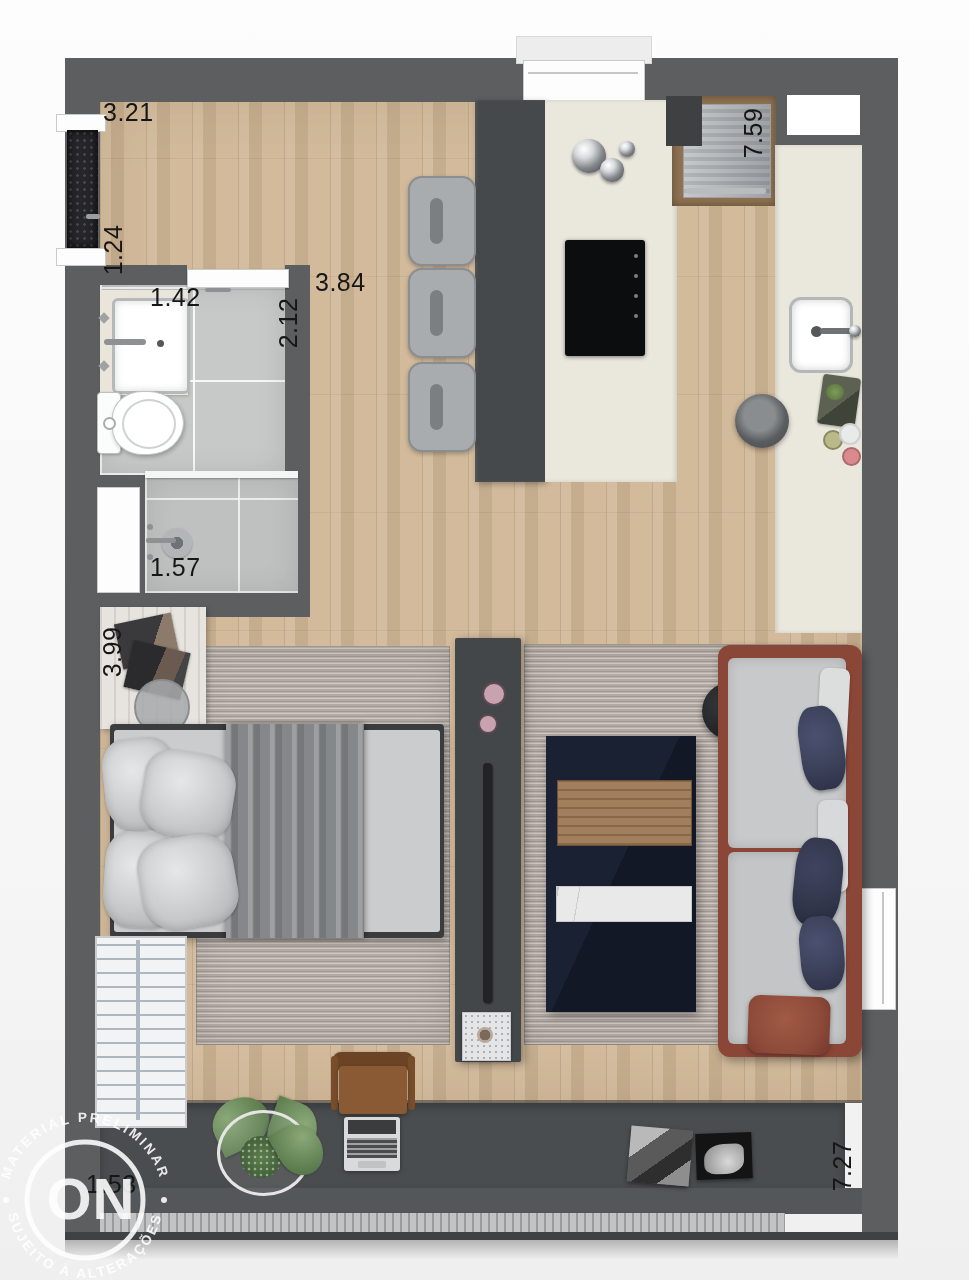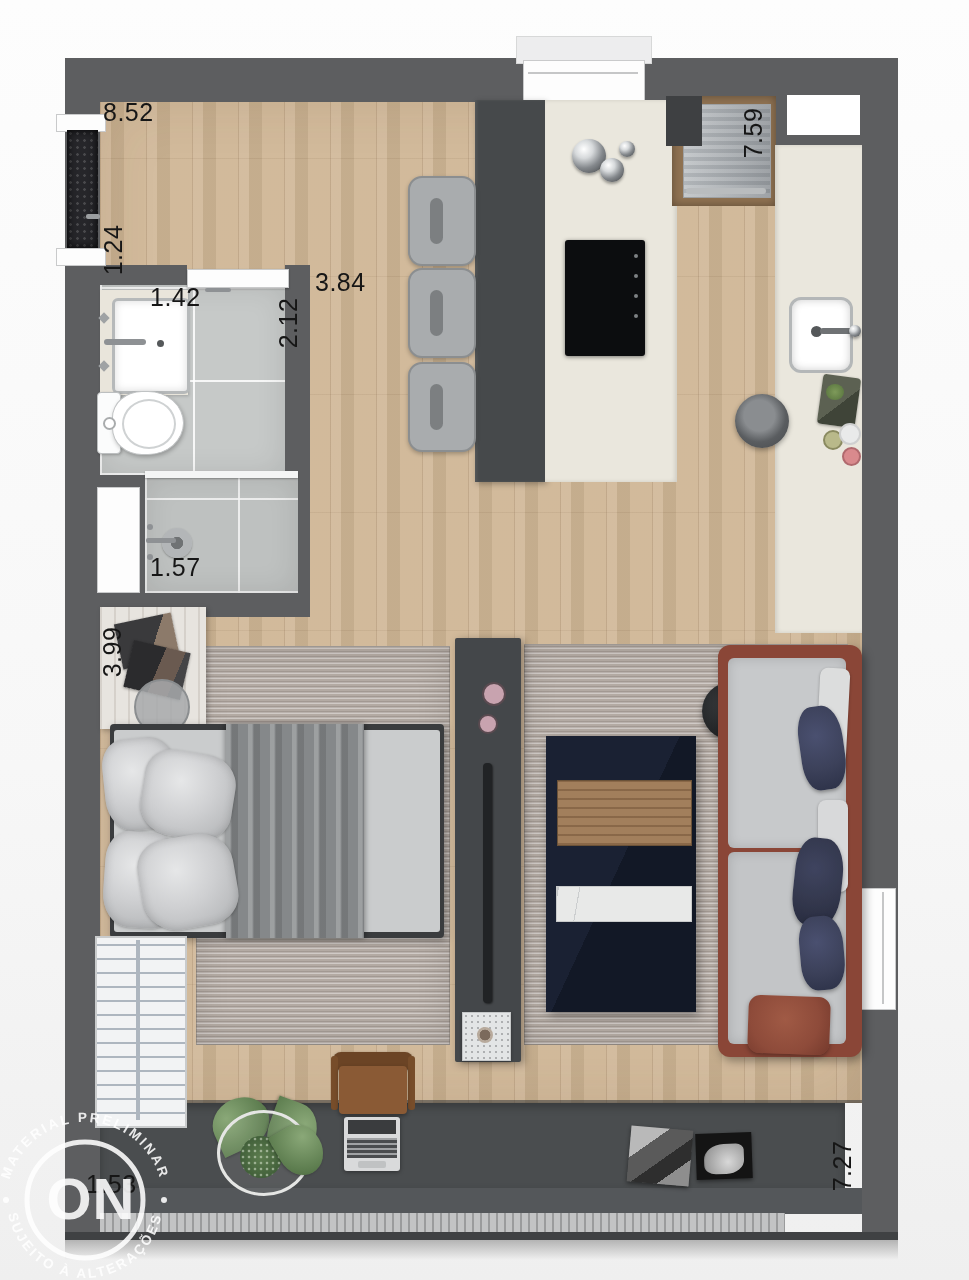--- a/index.html
+++ b/index.html
@@ -200,21 +200,21 @@
 
   <div class="a" style="left:344px;top:1117px;width:56px;height:54px;background:#d9dadb;border-radius:3px;box-shadow:0 1px 4px rgba(0,0,0,.4);"></div>
   <div class="a" style="left:348px;top:1120px;width:48px;height:14px;background:#3a3c3e;"></div>
   <div class="a kbd" style="left:347px;top:1138px;width:50px;height:20px;"></div>
   <div class="a" style="left:358px;top:1161px;width:28px;height:7px;background:#c0c2c3;border-radius:2px;"></div>
 
   <div class="a" style="left:629px;top:1128px;width:62px;height:56px;transform:rotate(5deg);background:linear-gradient(140deg,#b9b9b9 0 30%,#5a5a5a 30% 55%,#2e2e2e 55% 75%,#8e8e8e 75%);box-shadow:0 2px 4px rgba(0,0,0,.45);"></div>
   <div class="a" style="left:696px;top:1133px;width:56px;height:46px;transform:rotate(-2deg);background:#141414;box-shadow:0 2px 4px rgba(0,0,0,.45);"></div>
   <div class="a" style="left:704px;top:1144px;width:40px;height:30px;transform:rotate(-2deg);border-radius:50% 20% 45% 30%;background:radial-gradient(circle at 60% 60%,#d8d8d8,#9a9a9a 75%,rgba(0,0,0,0));"></div>
 
-  <div class="a dim" style="left:103px;top:98px;">8.52</div>
+  <div class="a dim" style="left:103px;top:98px;">3.21</div>
   <div class="a dim" style="left:113px;top:250px;transform:translate(-50%,-50%) rotate(-90deg);">1.24</div>
   <div class="a dim" style="left:150px;top:283px;">1.42</div>
   <div class="a dim" style="left:288px;top:323px;transform:translate(-50%,-50%) rotate(-90deg);">2.12</div>
   <div class="a dim" style="left:315px;top:268px;">3.84</div>
   <div class="a dim" style="left:753px;top:133px;transform:translate(-50%,-50%) rotate(-90deg);">7.59</div>
   <div class="a dim" style="left:150px;top:553px;">1.57</div>
   <div class="a dim" style="left:112px;top:652px;transform:translate(-50%,-50%) rotate(-90deg);">3.99</div>
   <div class="a dim" style="left:842px;top:1166px;transform:translate(-50%,-50%) rotate(-90deg);">7.27</div>
   <div class="a dim" style="left:86px;top:1170px;">1.53</div>
 

